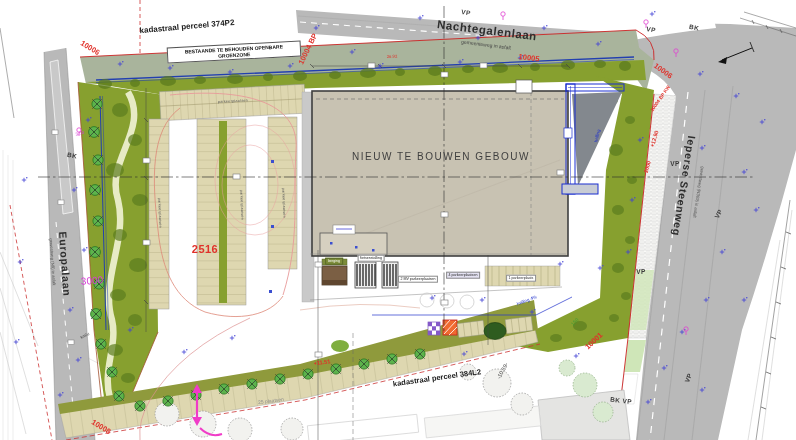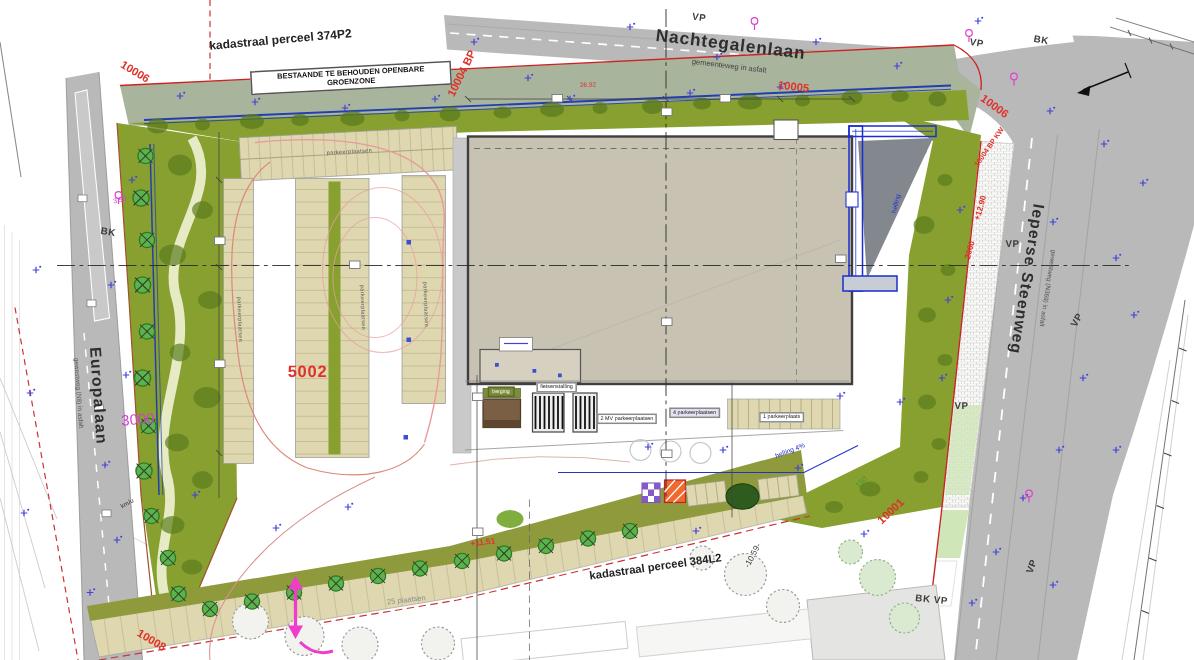--- a/index.html
+++ b/index.html
@@ -439,20 +439,21 @@
 <div class="overlay">
   <span class="an" id="lbl-nacht">Nachtegalenlaan</span>
   <span class="an" id="sub-nacht">gemeenteweg in asfalt</span>
   <span class="an" id="lbl-euro">Europalaan</span>
   <span class="an" id="sub-euro">gewestweg (N8) in asfalt</span>
   <span class="an" id="lbl-ieper">Ieperse Steenweg</span>
   <span class="an" id="sub-ieper">gewestweg (N369) in asfalt</span>
   <span class="an" id="lbl-parcel-n">kadastraal perceel 374P2</span>
   <span class="an" id="lbl-parcel-s">kadastraal perceel 384L2</span>
   <span class="an" id="note-green">BESTAANDE TE BEHOUDEN OPENBARE GROENZONE</span>
+  <span class="an" id="lbl-building">NIEUW TE BOUWEN GEBOUW</span>
 
   <div>
 
   <span class="an red" style="left: 90px; top: 48px; transform: translate(-50%, -50%) rotate(31deg);">10006</span>
         <span class="an red" style="left: 308px; top: 49px; transform: translate(-50%, -50%) rotate(-64deg);">10004 BP</span>
         <span class="an red" style="left: 529px; top: 58px; transform: translate(-50%, -50%) rotate(7deg);">10005</span>
         <span class="an red" style="left: 663px; top: 71px; transform: translate(-50%, -50%) rotate(36deg);">10006</span>
         <span class="an red xs" style="left: 661px; top: 99px; transform: translate(-50%, -50%) rotate(-55deg);">10004 BP KW</span>
         <span class="an red" style="left: 594px; top: 341px; transform: translate(-50%, -50%) rotate(-43deg);">10001</span>
         <span class="an red" style="left: 101px; top: 427px; transform: translate(-50%, -50%) rotate(31deg);">10008</span>
@@ -465,21 +466,21 @@
         <span class="an mark" style="left: 72px; top: 156px; transform: translate(-50%, -50%) rotate(10deg);">BK</span>
         <span class="an mark" style="left: 675px; top: 164px; transform: translate(-50%, -50%) rotate(0deg);">VP</span>
         <span class="an mark" style="left: 719px; top: 214px; transform: translate(-50%, -50%) rotate(-60deg);">VP</span>
         <span class="an mark" style="left: 641px; top: 272px; transform: translate(-50%, -50%) rotate(0deg);">VP</span>
         <span class="an mark" style="left: 621px; top: 401px; transform: translate(-50%, -50%) rotate(6deg);">BK VP</span>
         <span class="an mark" style="left: 689px; top: 378px; transform: translate(-50%, -50%) rotate(-68deg);">VP</span>
       </div>
   <div>
 
   <span class="an pinkbig" style="left: 92px; top: 281px; transform: translate(-50%, -50%) rotate(-4deg);">3000</span>
-        <span class="an red5002" style="left: 205px; top: 249px; transform: translate(-50%, -50%) rotate(0deg);">5002</span>
+        <span class="an red5002" style="left: 205px; top: 249px; transform: translate(-50%, -50%) rotate(0deg);">2516</span>
         <span class="an pink" style="left: 80px; top: 134px; transform: translate(-50%, -50%) rotate(-12deg);">3.50</span>
         <span class="an redsm" style="left: 322px; top: 363px; transform: translate(-50%, -50%) rotate(-7deg);">+11.51</span>
         <span class="an gray" style="left: 271px; top: 401px; transform: translate(-50%, -50%) rotate(-7deg);">25 plaatsen</span>
         <span class="an dark" style="left: 503px; top: 371px; transform: translate(-50%, -50%) rotate(-62deg);">-10.59-</span>
         <span class="an redsm" style="left: 655px; top: 139px; transform: translate(-50%, -50%) rotate(-74deg);">+12.90</span>
         <span class="an redsm" style="left: 648px; top: 167px; transform: translate(-50%, -50%) rotate(-74deg);">2000</span>
         <span class="an greentxt" style="left: 575px; top: 322px; transform: translate(-50%, -50%) rotate(-45deg);">150</span>
         <span class="an redxs" style="left: 392px; top: 57px; transform: translate(-50%, -50%) rotate(-2deg);">26.92</span>
         <span class="an darkxs" style="left: 85px; top: 336px; transform: translate(-50%, -50%) rotate(-28deg);">km/u</span>
         <span class="an box" style="left: 418px; top: 279px; transform: translate(-50%, -50%) rotate(0deg);">2 MV parkeerplaatsen</span>

